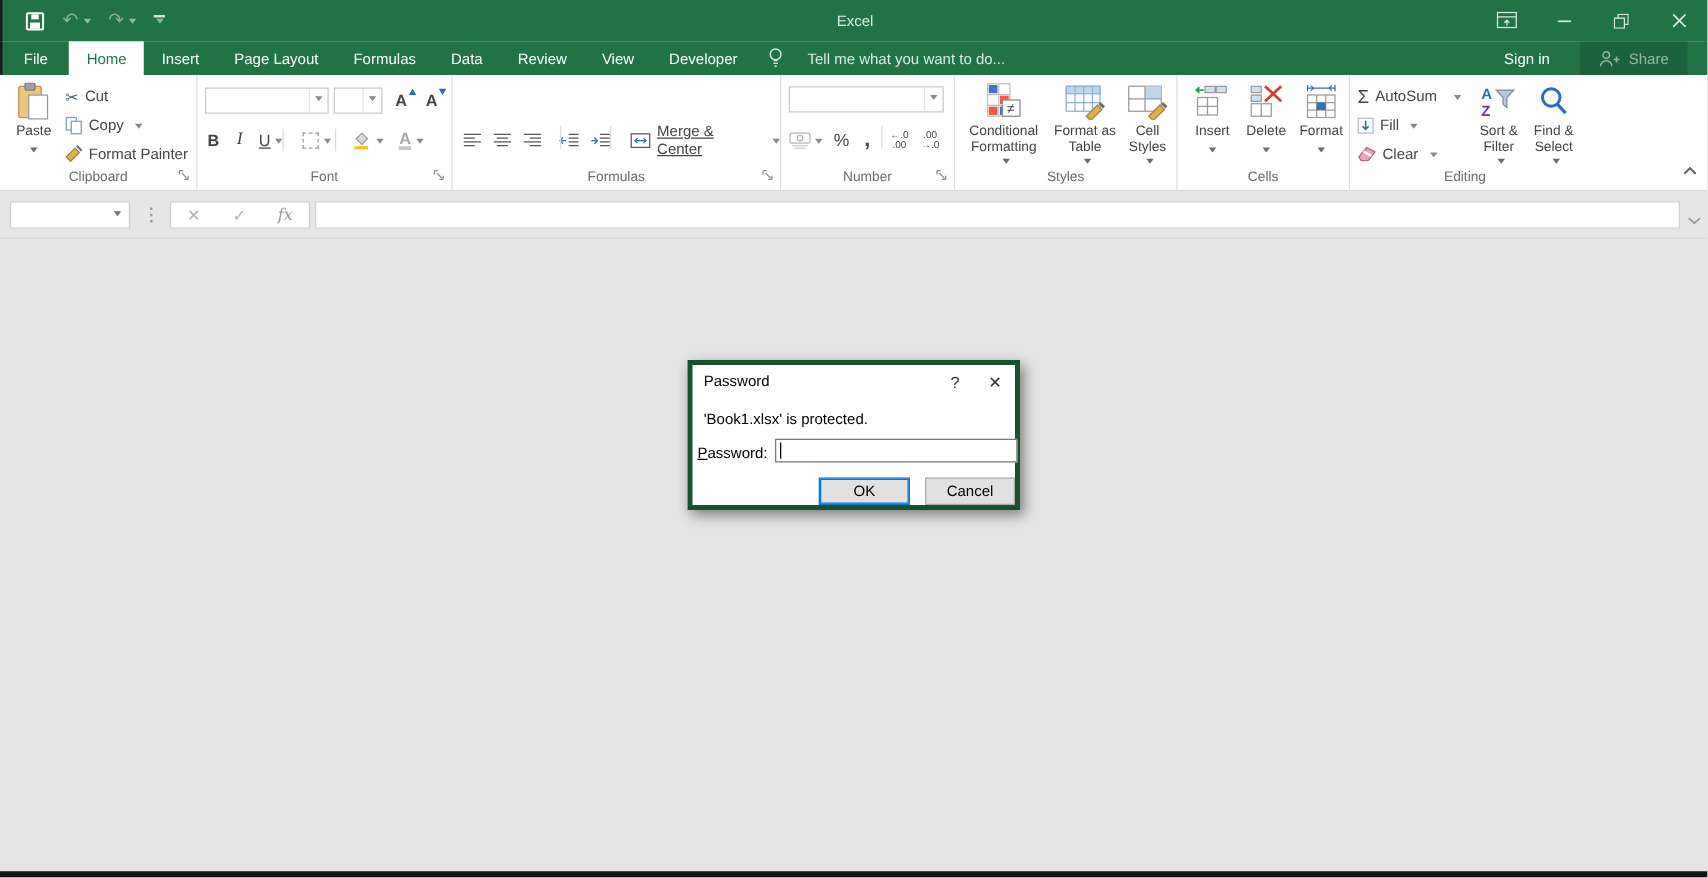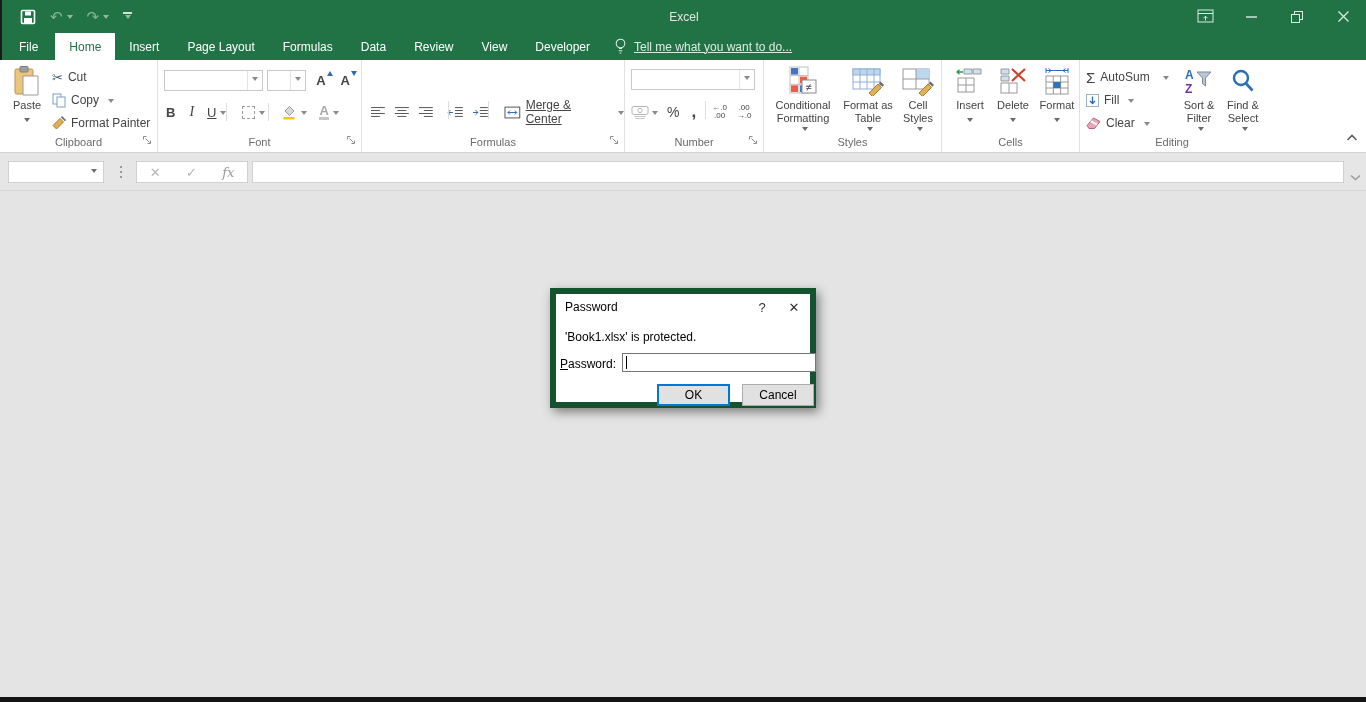--- a/index.html
+++ b/index.html
@@ -14,21 +14,21 @@
   .qglyph { font-size:15px; line-height:15px; color:rgba(255,255,255,.45); }
   .apptitle { position:absolute; left:0; right:0; text-align:center; color:#dcebe2; font-size:12px; pointer-events:none; }
   .winctrl { margin-left:auto; display:flex; align-items:center; height:100%; }
   .wbtn { width:46px; height:100%; display:flex; align-items:center; justify-content:center; }
 
   
   .tabrow { position:absolute; top:33px; left:0; right:0; height:27px; background:#217346; display:flex; align-items:stretch; border-left:2px solid #1a1a1a; }
   .tab { display:flex; align-items:center; padding:0 14px; font-size:12px; color:#fff; cursor:default; }
   .tab.file { padding:0 17px; }
   .tab.active { background:#fff; color:#217346; }
-  .tellme { display:flex; align-items:center; gap:7px; margin-left:10px; color:#dcebe2; font-size:12px;text-decoration:underline; }
+  .tellme { display:flex; align-items:center; gap:19px; margin-left:10px; color:#dcebe2; font-size:12px; }
   .tabright { margin-left:auto; display:flex; align-items:stretch; }
   .signin { display:flex; align-items:center; color:#fff; font-size:12px; padding:0 24px; }
   .sharebtn { display:flex; align-items:center; gap:7px; padding:0 15px; background:rgba(0,0,0,.14); color:#93b8a4; font-size:12px; margin-right:16px; }
 
   
   .ribbon { position:absolute; top:60px; left:0; right:0; height:93px; background:#fff; border-bottom:1px solid #d4d4d4; display:flex; }
   .group { position:relative; height:100%; border-right:1px solid #e1e1e1; flex:none; font-size:12px; }
   .grouplabel { position:absolute; bottom:4px; left:0; right:0; text-align:center; font-size:11px; color:#6a6a6a; }
   .launcher { position:absolute; bottom:4px; right:5px; }
   .crt { display:inline-block; width:0; height:0; border:3px solid transparent; border-top:4px solid #6a6a6a; margin-left:4px; position:relative; top:2px; flex:none; }
@@ -60,21 +60,21 @@
   .fxbox span { color:#b5b5b5; font-size:13px; }
   .fxglyph { font-family:"DejaVu Serif", serif; font-style:italic; color:#9a9a9a !important; }
   .forminput { position:absolute; left:252px; top:8px; right:22px; height:22px; background:#fff; border:1px solid #d0d0d0; font-size:12px; padding-left:4px; }
   .fchev { position:absolute; right:5px; top:14px; }
 
   
   .workspace { position:absolute; top:192px; left:0; right:0; bottom:5px; background:#e5e4e4; }
   .bottomedge { position:absolute; left:0; right:0; bottom:0; height:5px; background:#141414; }
 
   
-  .dialog { position:absolute; left:550px; top:288px; width:266px; height:120px; background:#fff; border:6px solid #14532d; box-shadow:3px 4px 10px rgba(0,0,0,.45); font-size:12px; color:#000; }
+  .dialog { position:absolute; left:550px; top:288px; width:266px; height:120px; background:#fff; border:4px solid #14532d; box-shadow:3px 4px 10px rgba(0,0,0,.45); font-size:12px; color:#000; }
   .dtitle { position:absolute; top:0; left:0; right:0; height:26px; display:flex; align-items:center; }
   .dtitle .ttext { padding-left:9px; }
   .dtbtn { position:absolute; top:0; width:32px; height:26px; display:flex; align-items:center; justify-content:center; color:#333; }
   .dhelp { right:32px; font-size:13px; }
   .dclose { right:0; font-size:13px; }
   .dmsg { position:absolute; left:9px; top:36px; }
   .dlabel { position:absolute; left:4px; top:63px; }
   .dlabel .key { text-decoration:underline; }
   .dinput { position:absolute; left:66px; top:59px; width:194px; height:19px; background:#fff; border:1px solid #767676; }
   .dcursor { position:absolute; left:3px; top:2px; width:1px; height:13px; background:#000; }
@@ -147,20 +147,31 @@
     <div class="tab">Review</div>
     <div class="tab">View</div>
     <div class="tab">Developer</div>
     <div class="tellme">
       <svg width="13" height="17" viewBox="0 0 13 17">
           <circle cx="6.5" cy="5.5" r="4.3" fill="none" stroke="#dcebe2" stroke-width="1.1"></circle>
           <path d="M5 10.5 h3 M4.7 12.7 h3.6 M5.6 15 h1.8" stroke="#dcebe2" stroke-width="1.1" fill="none"></path>
         </svg>
       <span>Tell me what you want to do...</span>
     </div>
+    <div class="tabright">
+      <span class="signin">Sign in</span>
+      <span class="sharebtn">
+        <svg width="17" height="14" viewBox="0 0 17 14">
+            <circle cx="6" cy="4" r="2.6" fill="none" stroke="#93b8a4" stroke-width="1.2"></circle>
+            <path d="M1.5 13 a4.5 4.5 0 0 1 9 0" fill="none" stroke="#93b8a4" stroke-width="1.2"></path>
+            <path d="M12 7.5 h4.5 M14.2 5.2 v4.6" stroke="#93b8a4" stroke-width="1.2"></path>
+          </svg>
+        <span>Share</span>
+      </span>
+    </div>
   </div>
 
   <div class="ribbon">
 
     <div class="group" style="width:158px;">
       <div class="bigbtn" style="left:6px; top:5px; width:42px;">
         <span class="bicon">
           <svg width="26" height="31" viewBox="0 0 26 31">
               <rect x="1" y="3" width="18" height="25" rx="1.5" fill="#ecc57c" stroke="#b8935a"></rect>
               <rect x="6" y="0.5" width="8" height="5.5" rx="1" fill="#a0a0a0" stroke="#7c7c7c"></rect>

